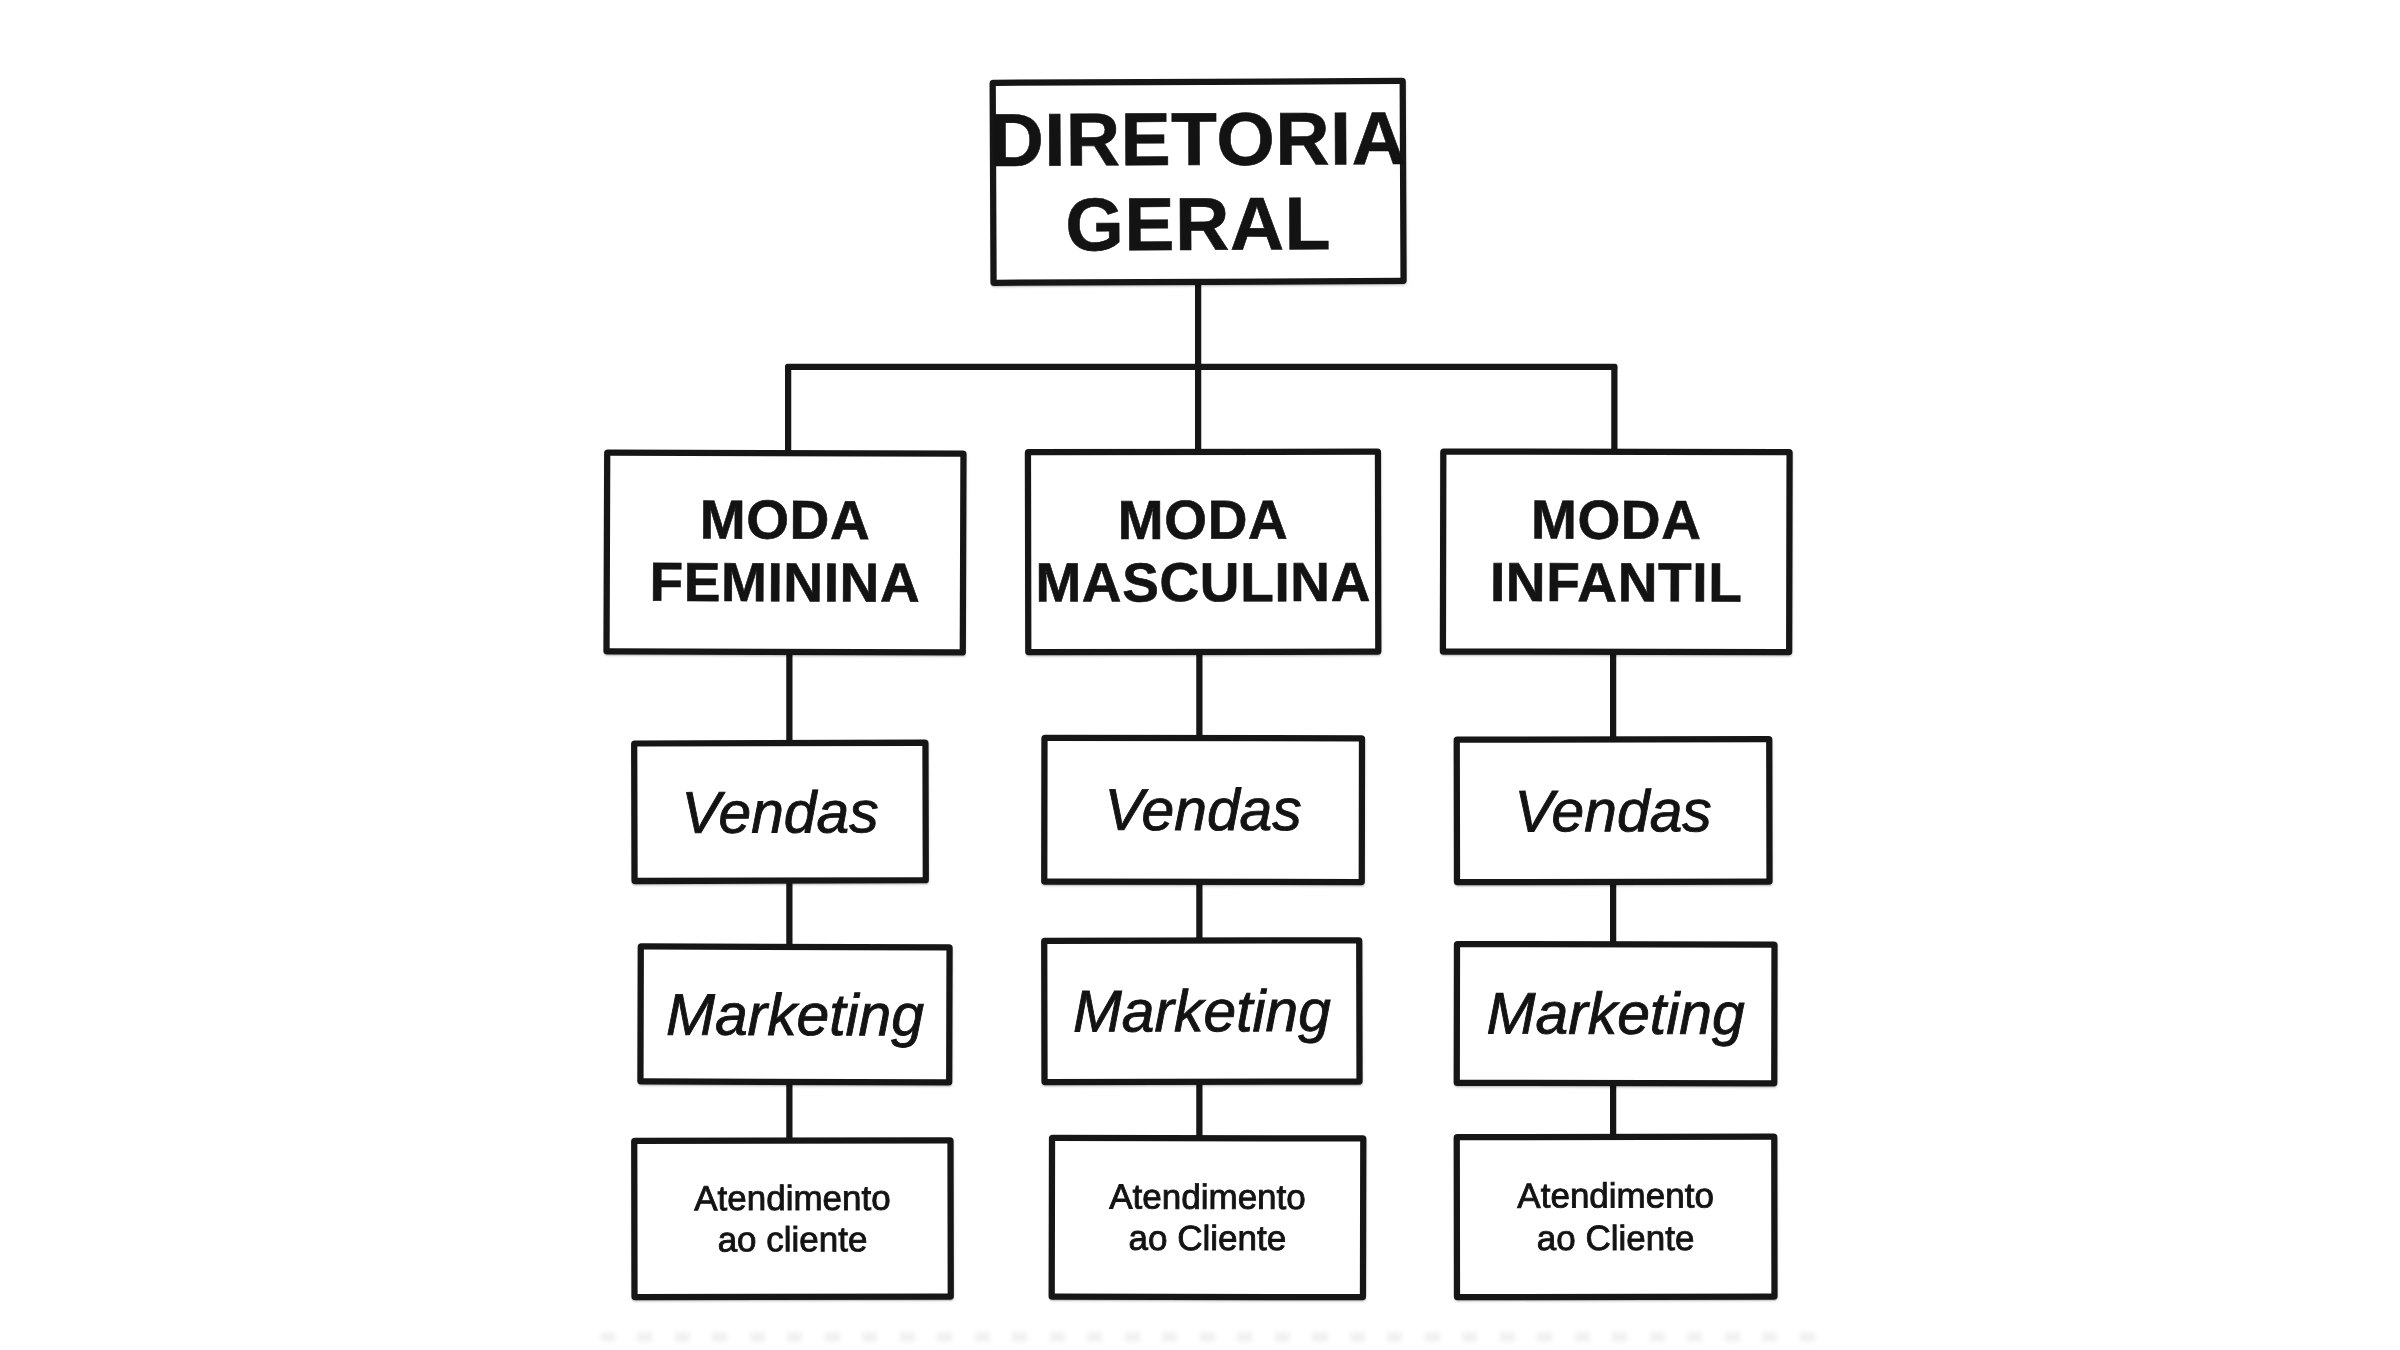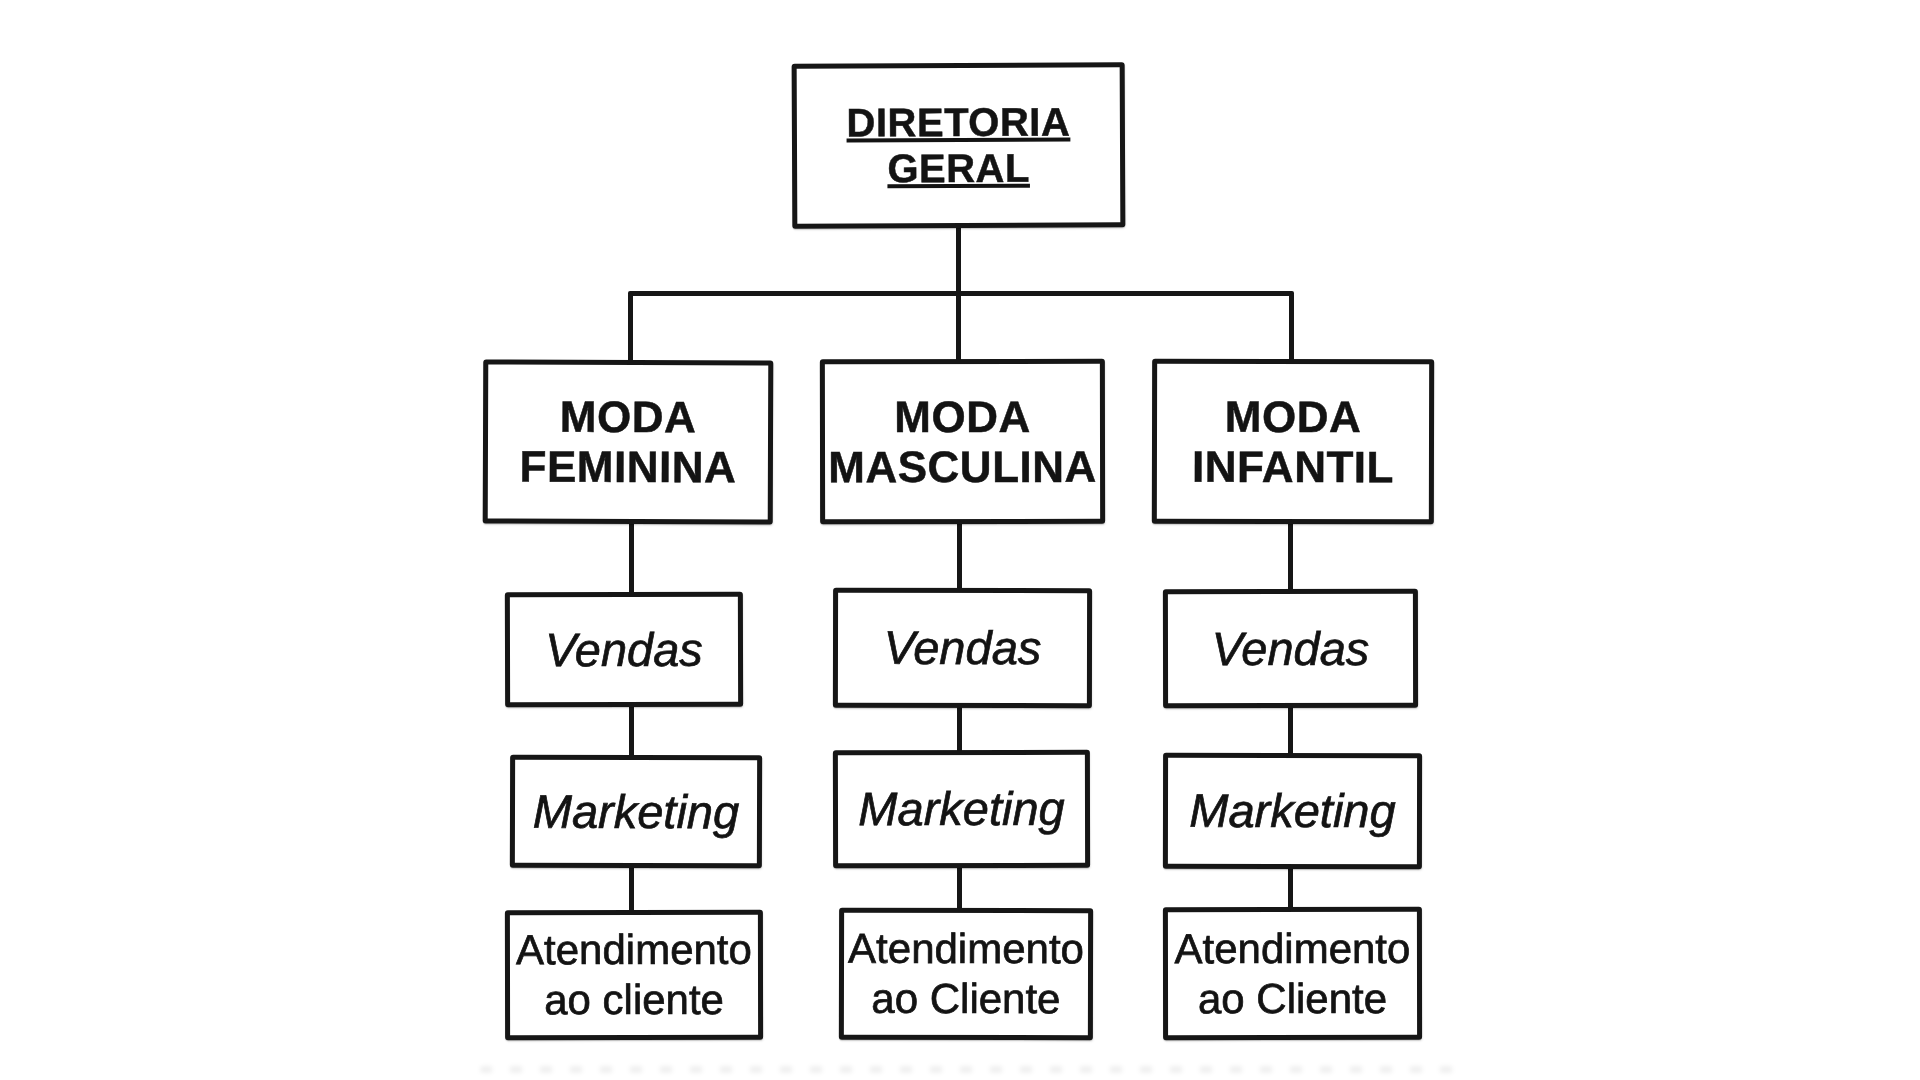--- a/index.html
+++ b/index.html
@@ -30,28 +30,28 @@
   }
   .lbl {
     white-space: pre-line;
     line-height: 1.13;
   }
   .caps {
     font-weight: 700;
     letter-spacing: 0.5px;
     -webkit-text-stroke: 0.5px #131313;
   }
-  .root-lbl   { font-size: 40px; text-decoration: underline; }
+  .root-lbl   { font-size: 60px; }
   .branch-lbl { font-size: 44px; }
   .sub-lbl {
     font-weight: 400;
     -webkit-text-stroke: 0.7px #131313;
   }
   .sub-big   { font-size: 47px; font-style: italic; }
-  .sub-small { font-size: 42px; line-height: 1.18; }
+  .sub-small { font-size: 28px; line-height: 1.18; }
   .vline, .hline {
     position: absolute;
     background: #161616;
     border-radius: 2px;
   }
   .vline { width: 5px; }
   .hline { height: 5px; }
   .smudge {
     position: absolute;
     left: 480px;

